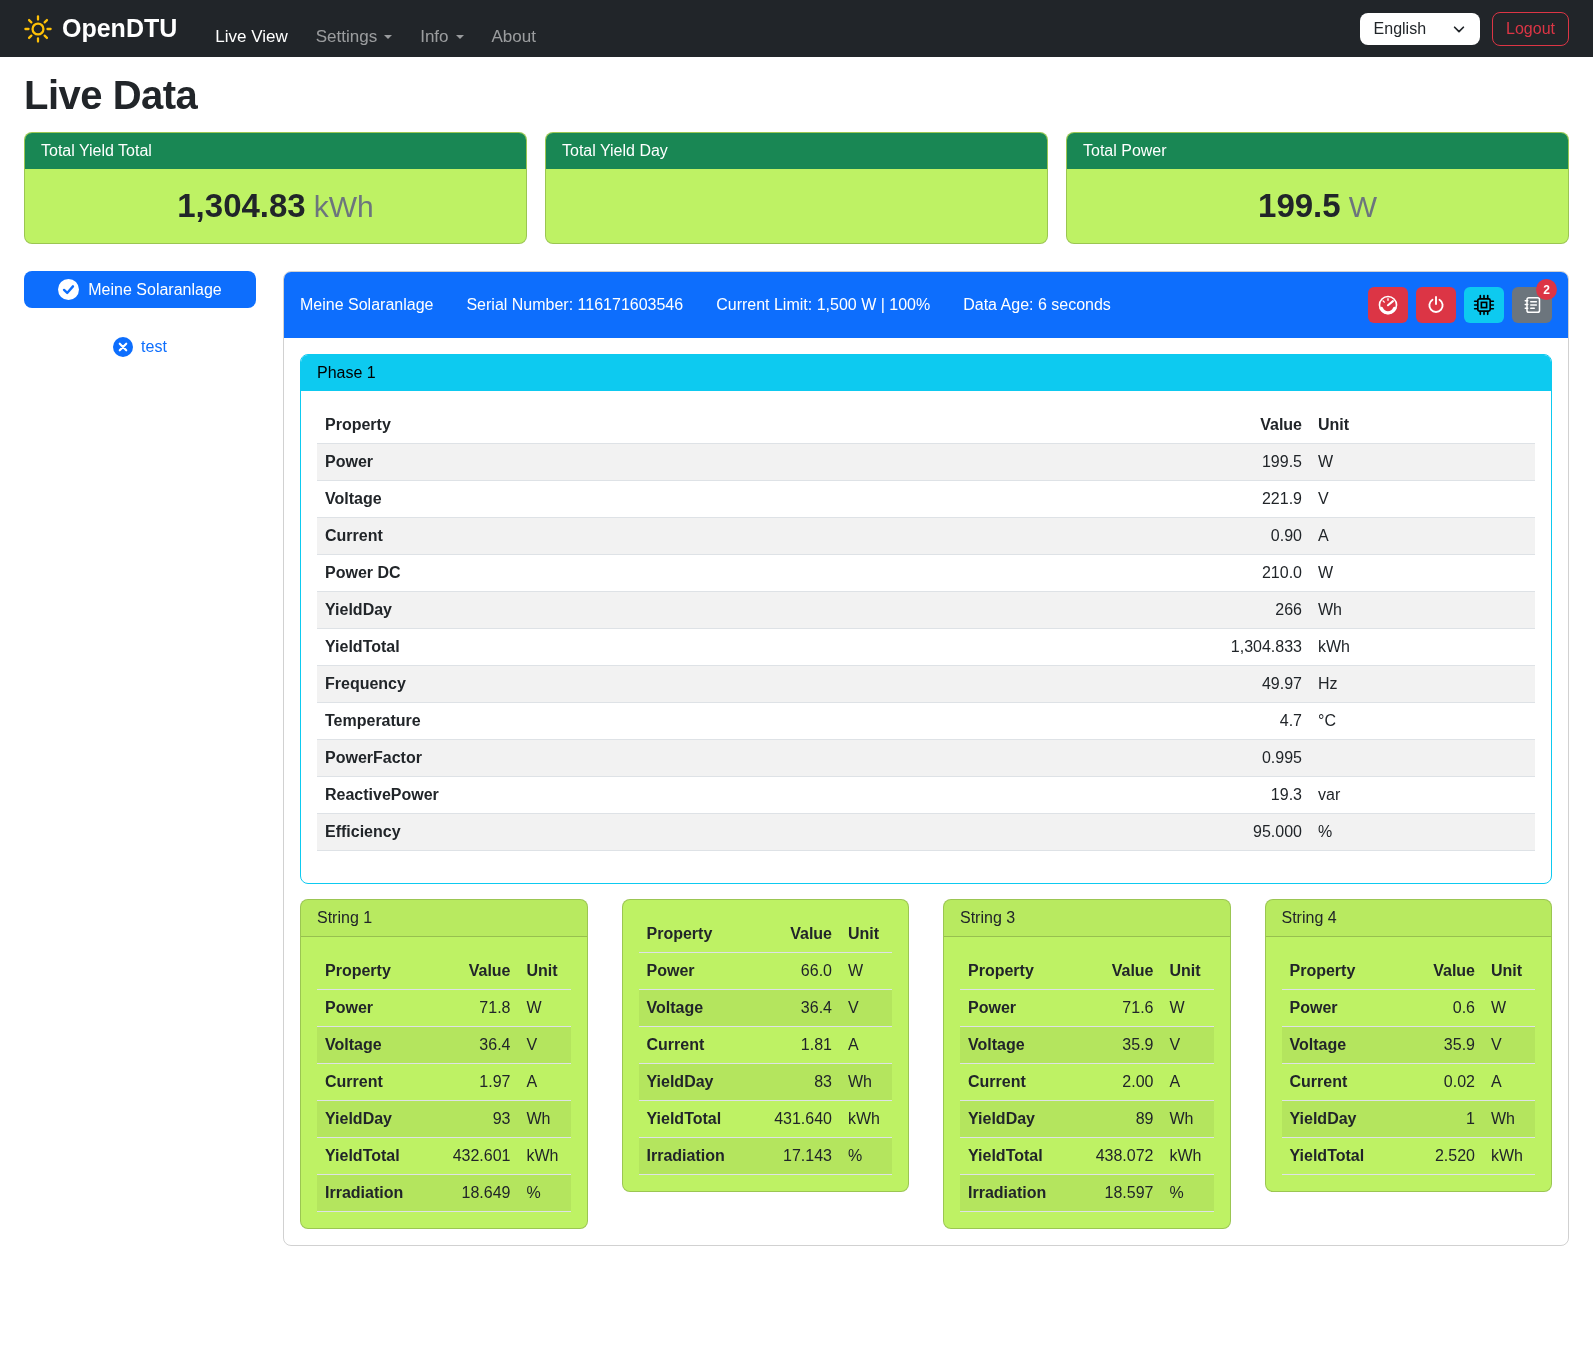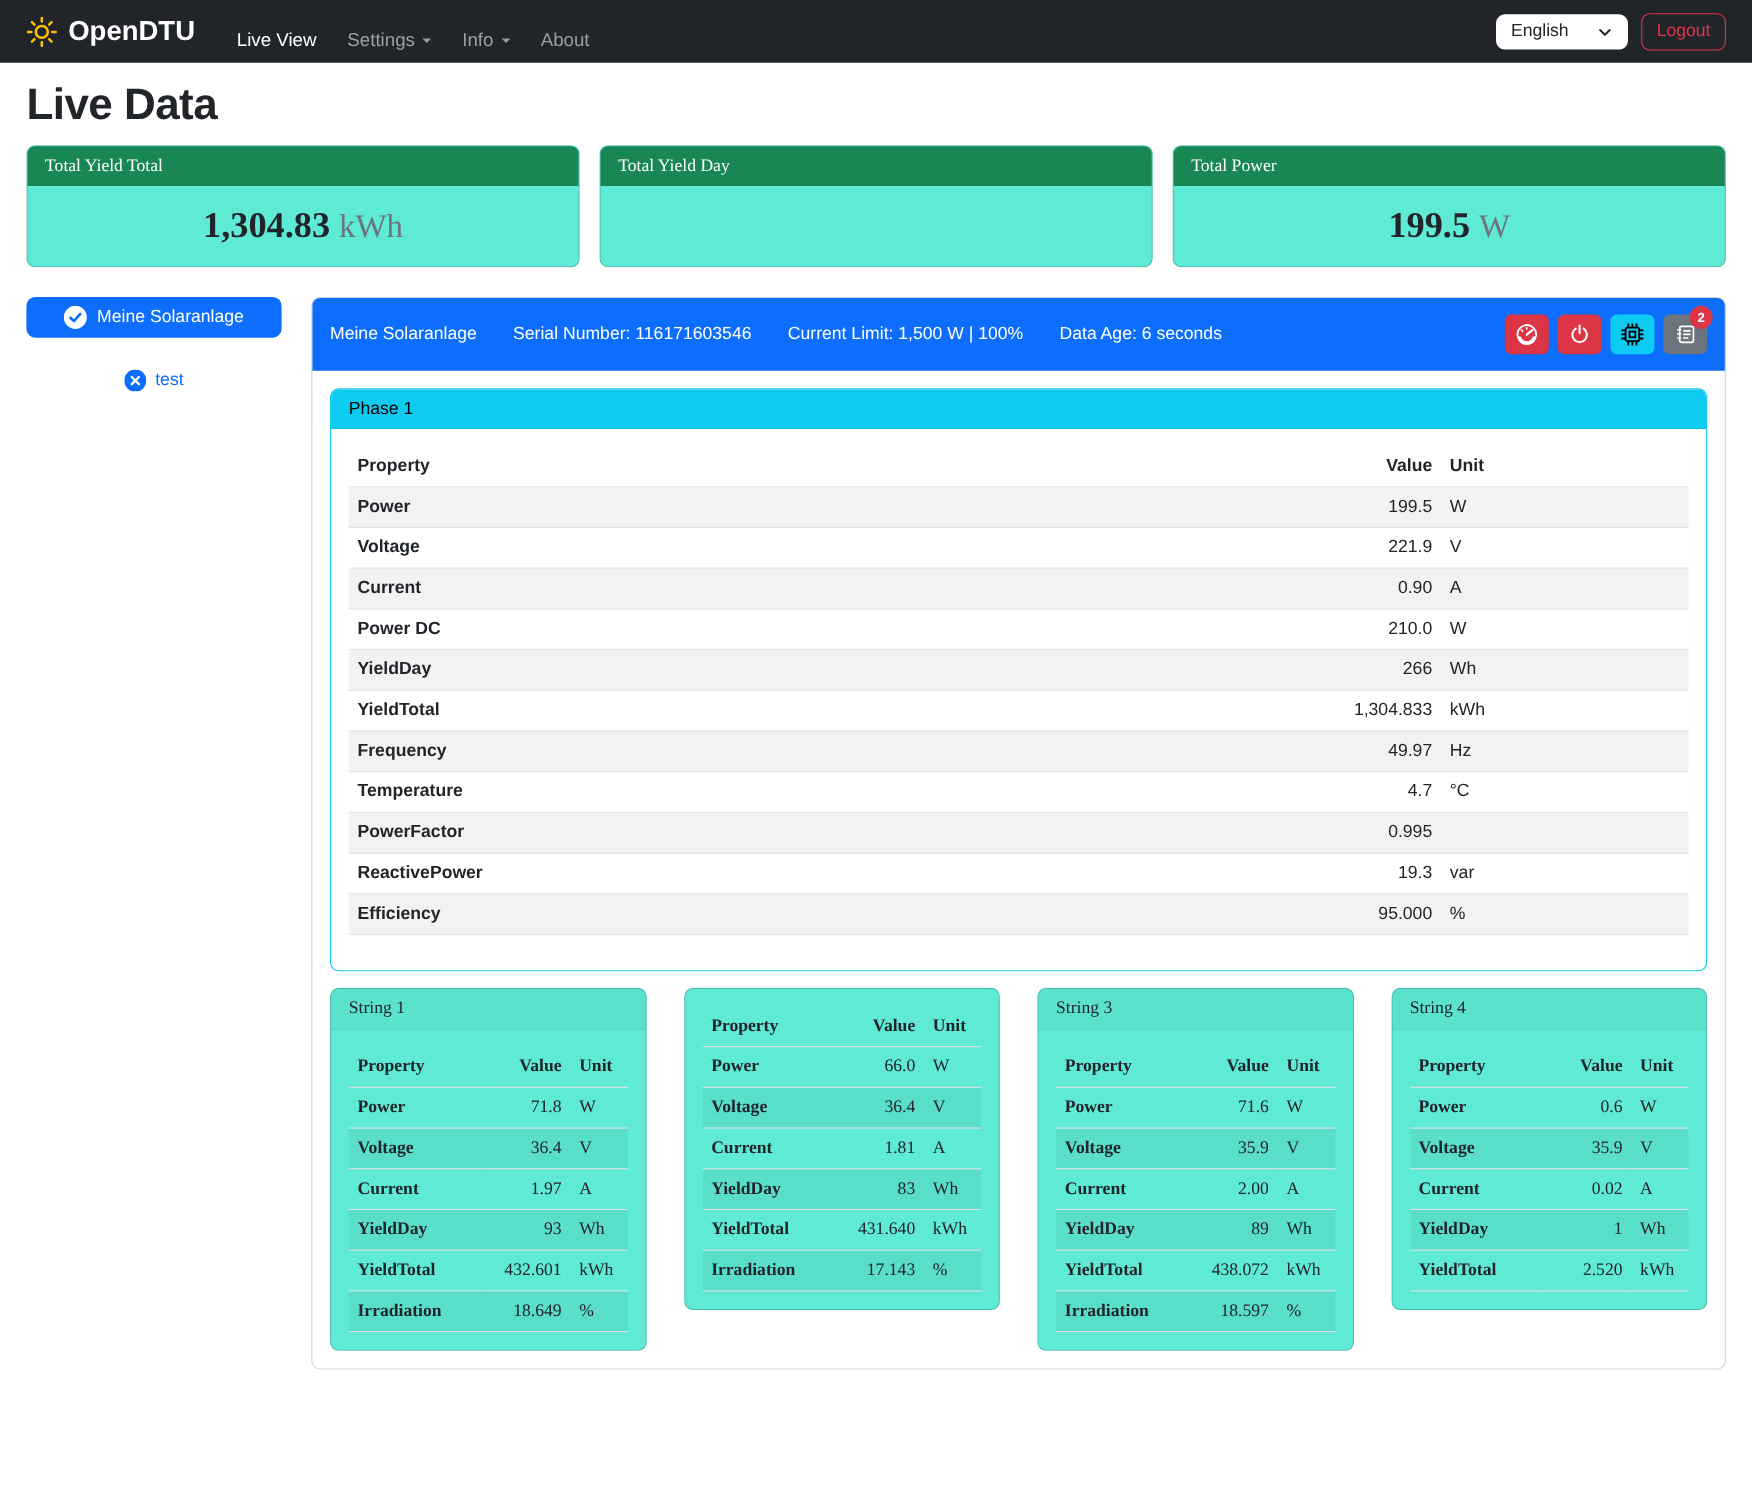--- a/index.html
+++ b/index.html
@@ -15,21 +15,21 @@
   .nav-right { margin-left:auto; display:flex; align-items:center; gap:12px; }
   .lang-select { background:#fff; color:#212529; border-radius:8px; padding:7px 14px; font-size:16px; display:flex; align-items:center; gap:26px; cursor:pointer;text-align:right; }
   .logout-btn { background:transparent; border:1px solid #dc3545; color:#dc3545; border-radius:8px; padding:7px 13px; font-size:16px; cursor:pointer; font-family:inherit; }
 
   
   .page { padding:16px 24px 12px 24px; }
   h1.page-title { font-size:40px; font-weight:700; margin-bottom:14px; letter-spacing:-0.5px; }
 
   
   .summary-row { display:grid; grid-template-columns:1fr 1fr 1fr; gap:18px; margin-bottom:27px; }
-  .card { border:1px solid rgba(0,0,0,.18); border-radius:8px; background:#5eead4; overflow:visible;font-family:Liberation Serif, serif; }
+  .card { border:1px solid rgba(0,0,0,.18); border-radius:8px; background:#bef264; overflow:visible; }
   .summary-card .card-header { background:#198754; color:#fff; padding:9px 16px; font-size:16px; border-radius:7px 7px 0 0; }
   .summary-card .card-body { padding:18px 16px; text-align:center; }
   .summary-value { font-size:33px; font-weight:600; color:#212529; }
   .summary-unit { font-size:30px; color:#6c757d; margin-left:8px; }
 
   
   .main-row { display:flex; gap:27px; align-items:flex-start; }
   .sidebar { width:232px; flex:none; }
   .inverter-select-btn { width:100%; background:#0d6efd; border:none; color:#fff; font-size:16px; font-family:inherit; border-radius:8px; padding:8px 10px; display:flex; align-items:center; justify-content:center; gap:9px; cursor:pointer; }
   .inverter-alt { margin-top:29px; display:flex; align-items:center; justify-content:center; gap:8px; color:#0d6efd; font-size:16px; cursor:pointer; }

